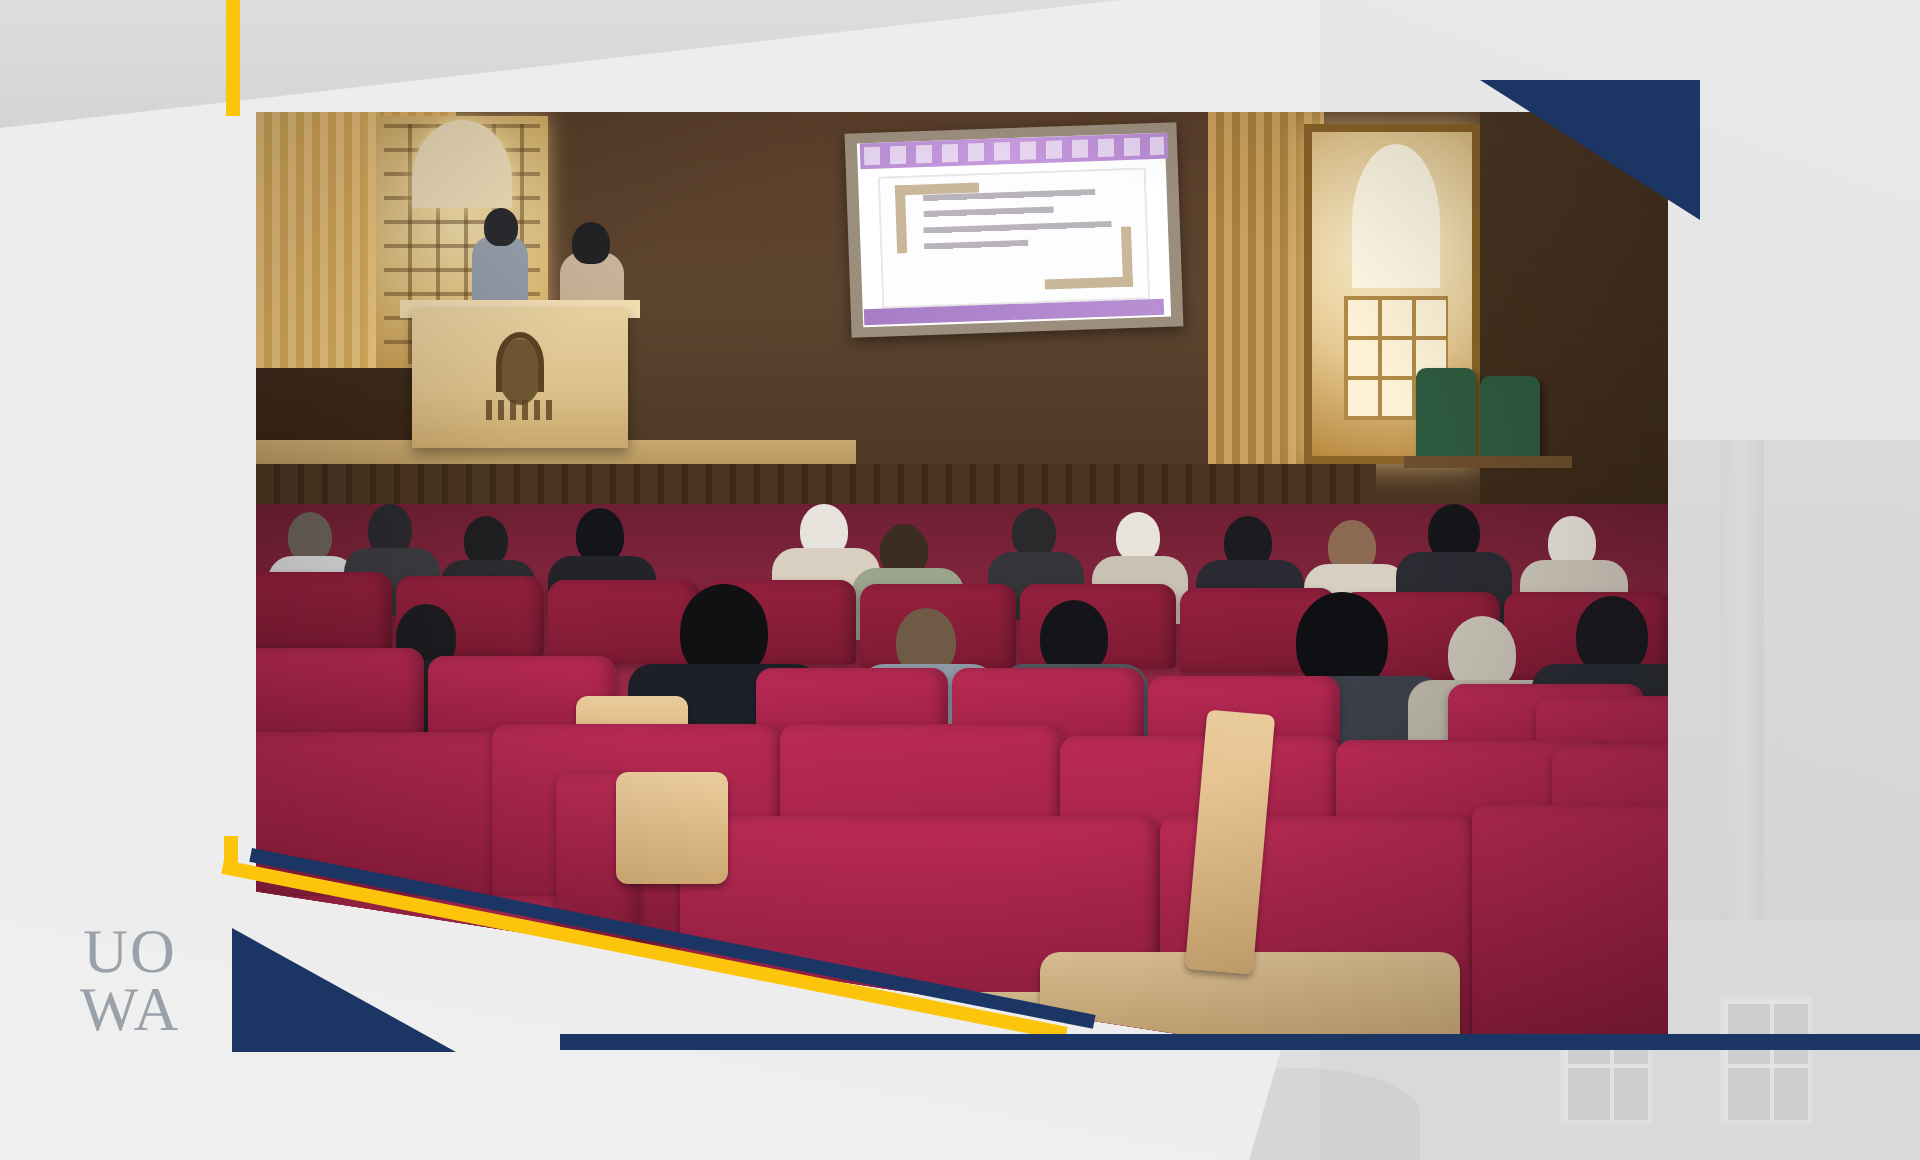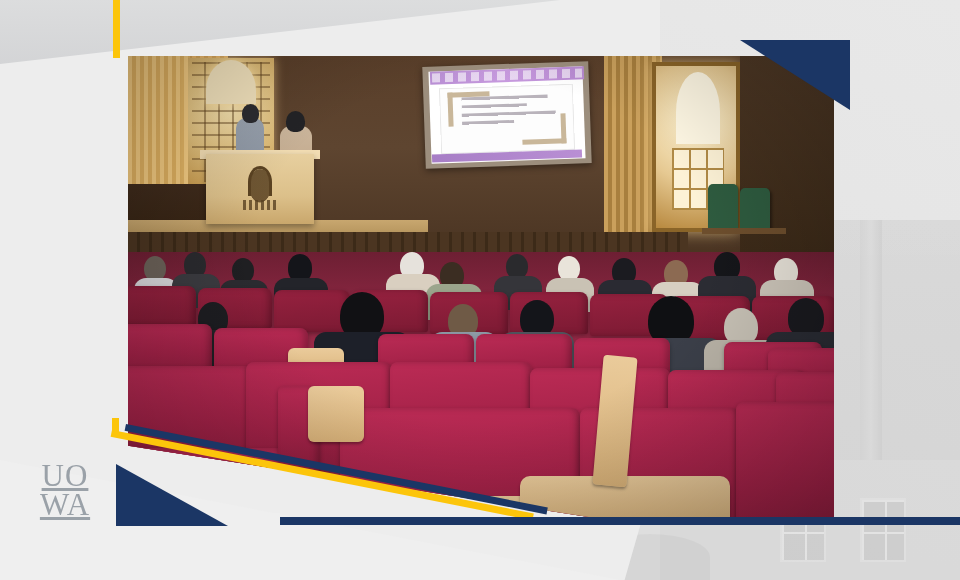--- a/index.html
+++ b/index.html
@@ -383,21 +383,20 @@
     background:radial-gradient(ellipse at 50% 42%, rgba(0,0,0,0) 45%, rgba(0,0,0,.30) 100%);
     pointer-events:none;
   }
 
   
   .logo{
     position:absolute; left:26px; top:458px; width:78px; height:66px;
     color:#9aa1a8;
     display:flex; flex-direction:column; align-items:center; justify-content:center;
     line-height:.92;
-    text-decoration:underline;
   }
   .logo-uo, .logo-wa{
     font-family:"Liberation Serif", serif;
     font-size:31px; letter-spacing:1px; font-weight:400;
   }
 </style>
 </head>
 <body>
 
 <div id="stage">

